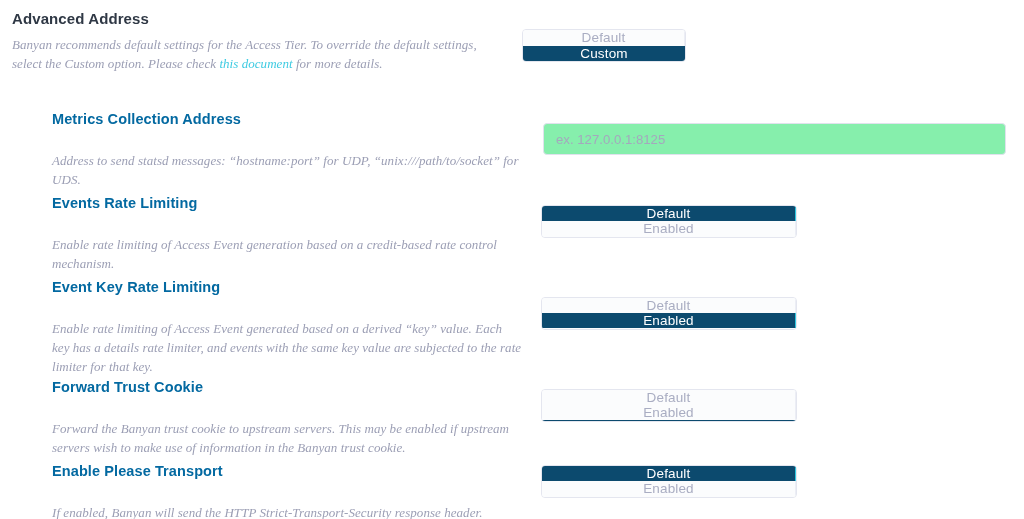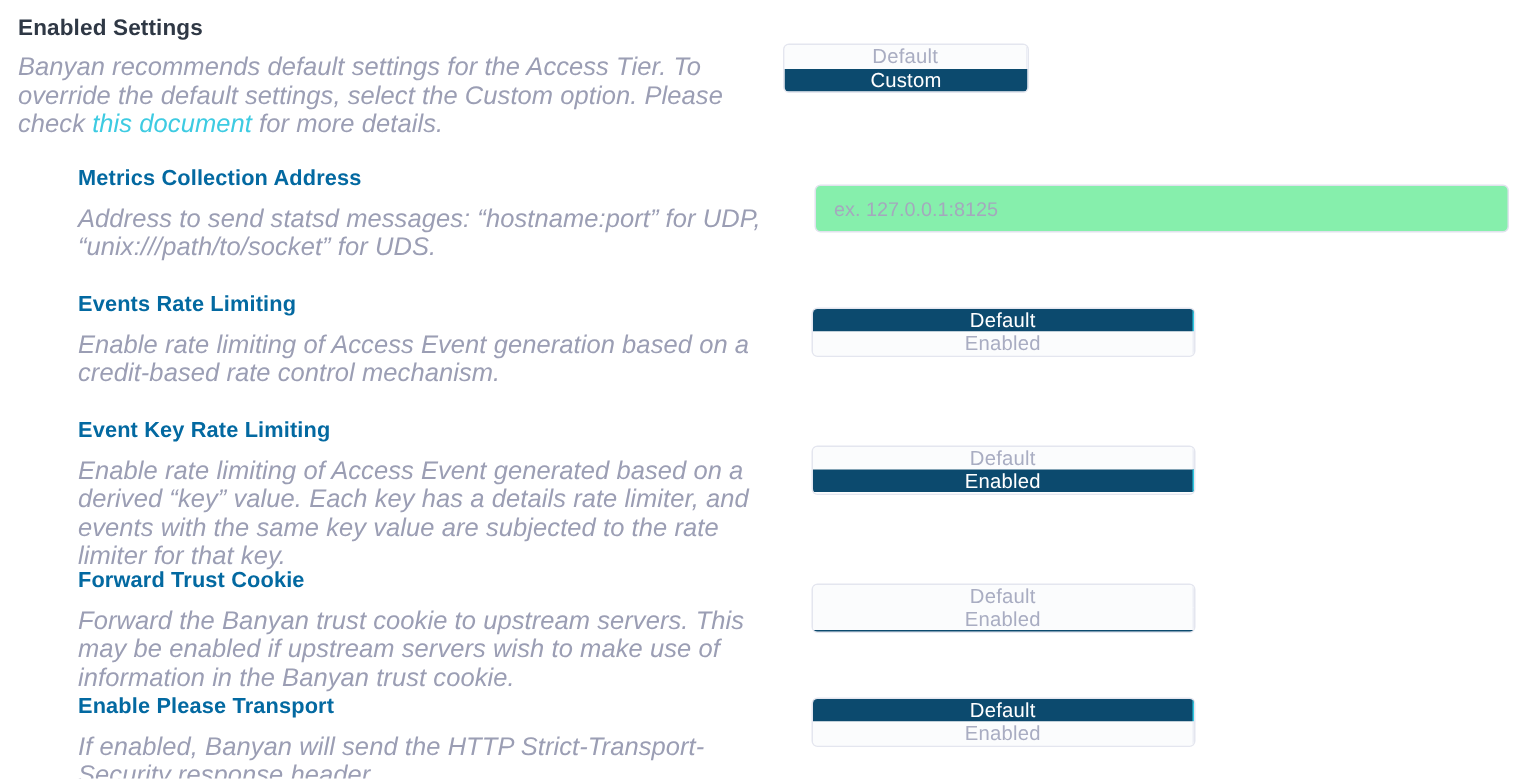--- a/index.html
+++ b/index.html
@@ -19,26 +19,27 @@
   
   .sec-title {
     font-size: 14.5px;
     font-weight: 600;
     color: #0369a1;
     letter-spacing: 0.1px;
     line-height: 20px;
     margin: 0;
   }
   .sec-desc {
-    font-size: 17px;
+    font-size: 13px;
     font-style: italic;
     color: #9b9eb4;
     line-height: 19px;
     margin: 0;
     letter-spacing: 0.05px;
+    font-family: Liberation Serif, serif;
   }
   .sec-desc a {
     color: #3ecbe2;
     text-decoration: none;
     font-style: italic;
   }
 
   
   #header-block {
     position: absolute;
@@ -103,21 +104,21 @@
     height: 33px;
   }
 
   
   .setting-text {
     position: absolute;
     left: 52px;
     width: 470px;
   }
   .setting-text .sec-desc {
-    margin-top: 7px;
+    margin-top: 22px;
   }
 
   
   #metrics-input {
     position: absolute;
     left: 543px;
     top: 123px;
     width: 463px;
     height: 32px;
     box-sizing: border-box;
@@ -132,21 +133,21 @@
   }
   #metrics-input::placeholder {
     color: #a4a8bd;
     opacity: 1;
   }
 </style>
 </head>
 <body>
 
 <div id="header-block">
-  <div class="sec-title">Enabled Settings</div>
+  <div class="sec-title">Advanced Address</div>
   <div class="sec-desc"><span>Banyan recommends default settings for the Access Tier. To override the default settings, select the Custom option. Please check </span><a href="#">this document</a><span> for more details.</span></div>
 </div>
 
 <div class="toggle-group" id="toggle-mode">
   <div class="toggle-btn">Default</div>
   <div class="toggle-btn active">Custom</div>
 </div>
 
 <div class="setting-text" style="top:109px">
   <div class="sec-title">Metrics Collection Address</div>

